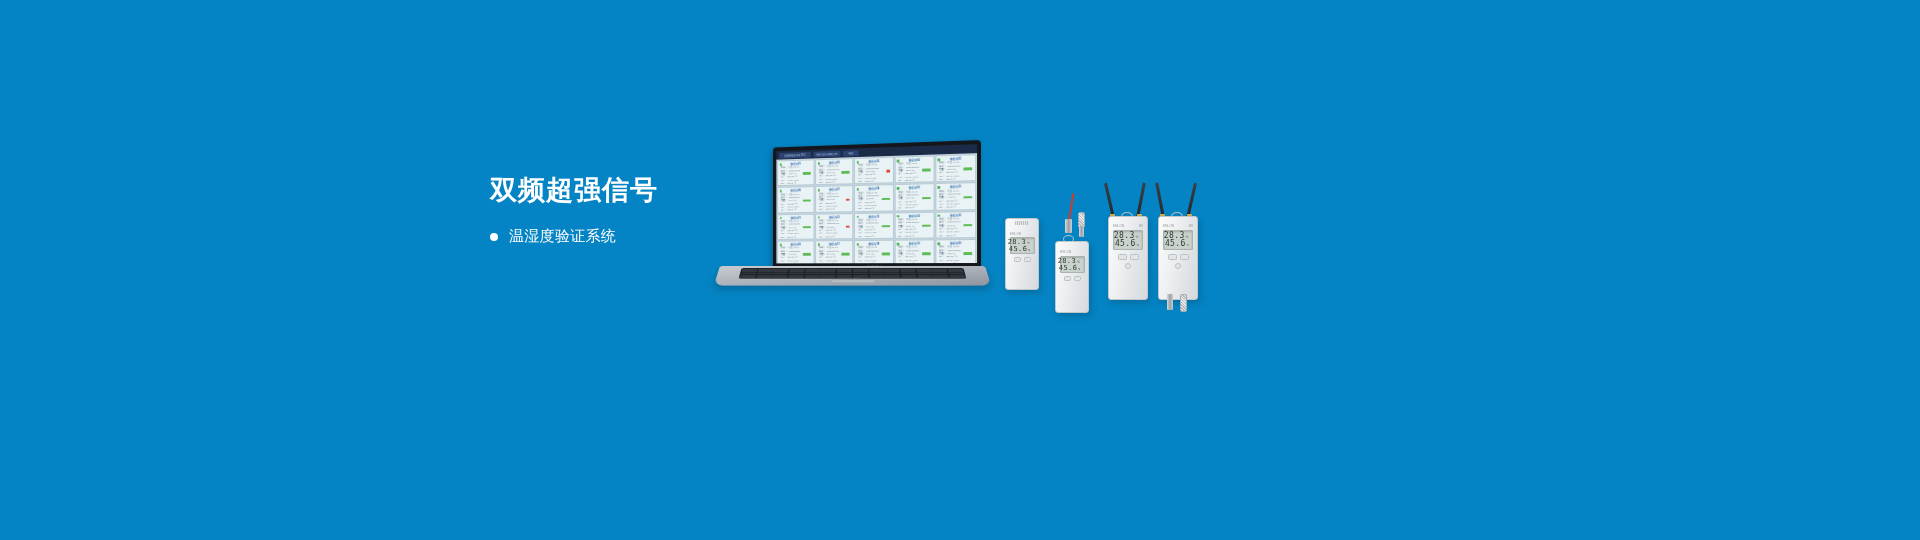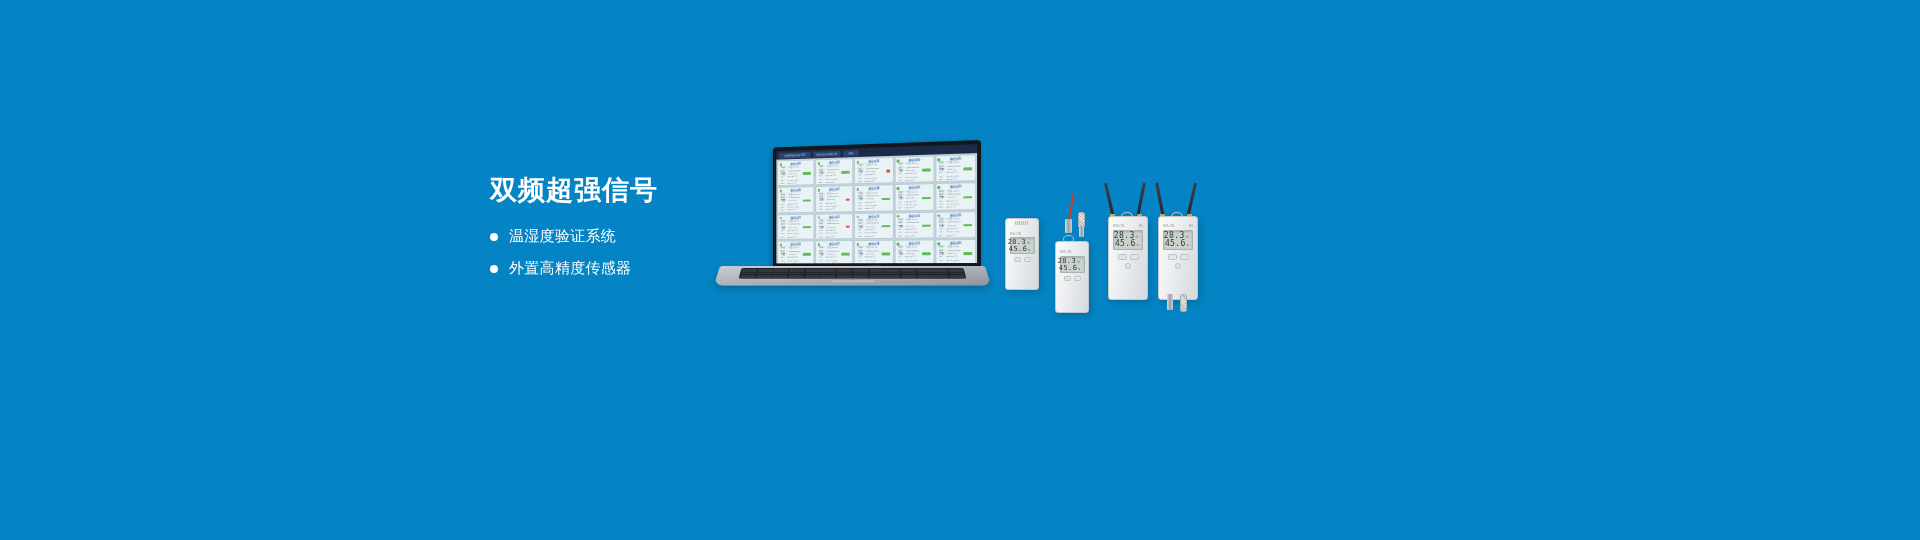--- a/index.html
+++ b/index.html
@@ -317,24 +317,20 @@
 
 <div id="banner">
 
   <div id="copy">
     <div id="headline">双频超强信号</div>
     <div id="bullets">
       <div class="bullet">
         <span class="bullet-dot"></span>
         <span class="bullet-text">温湿度验证系统</span>
       </div>
-      <div class="bullet">
-        <span class="bullet-dot"></span>
-        <span class="bullet-text">外置高精度传感器</span>
-      </div>
     </div>
   </div>
 
   <div id="laptop">
 
     <div id="lid">
       <div id="screen">
 
         <div id="screen-topbar">
           <div class="topbar-chip w1">温湿度验证系统 V3.2</div>

